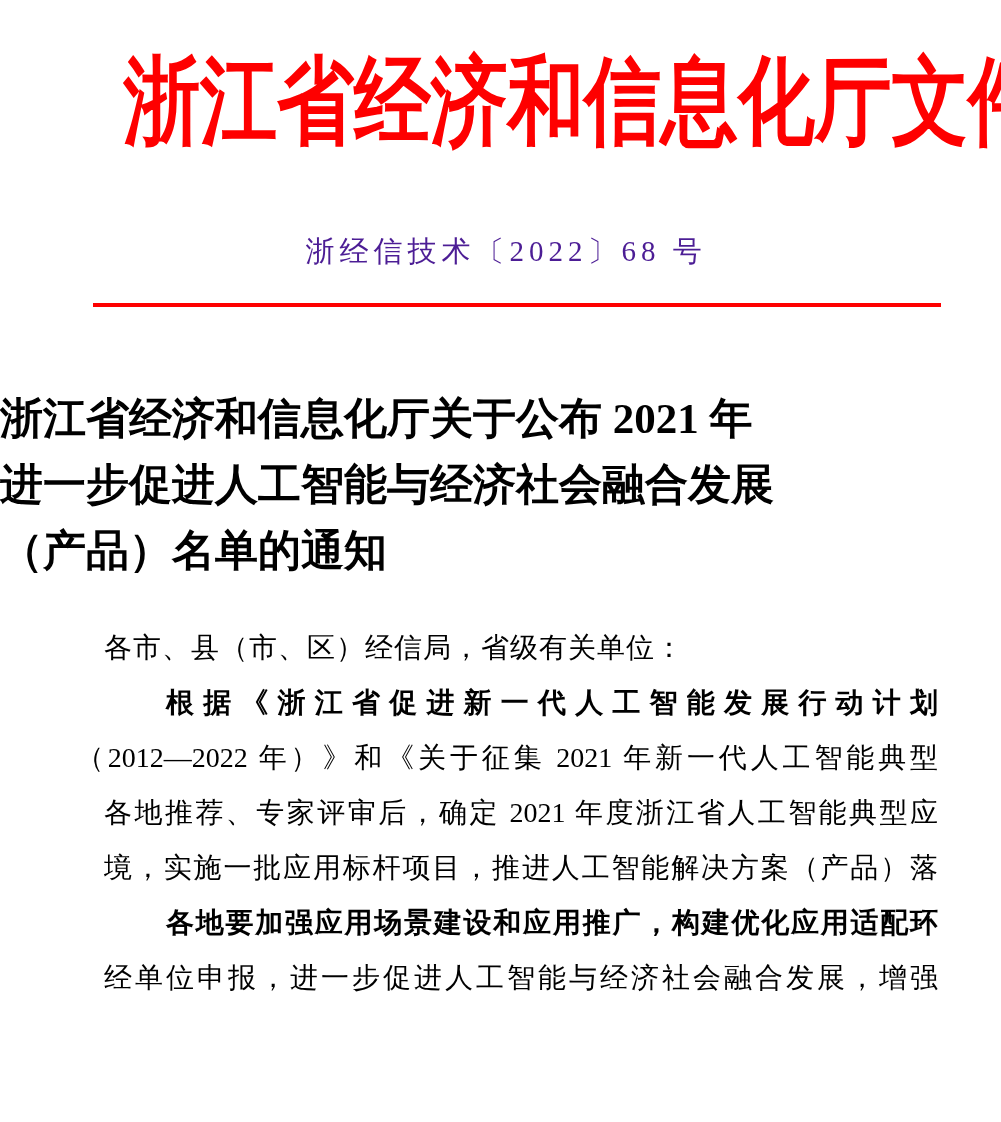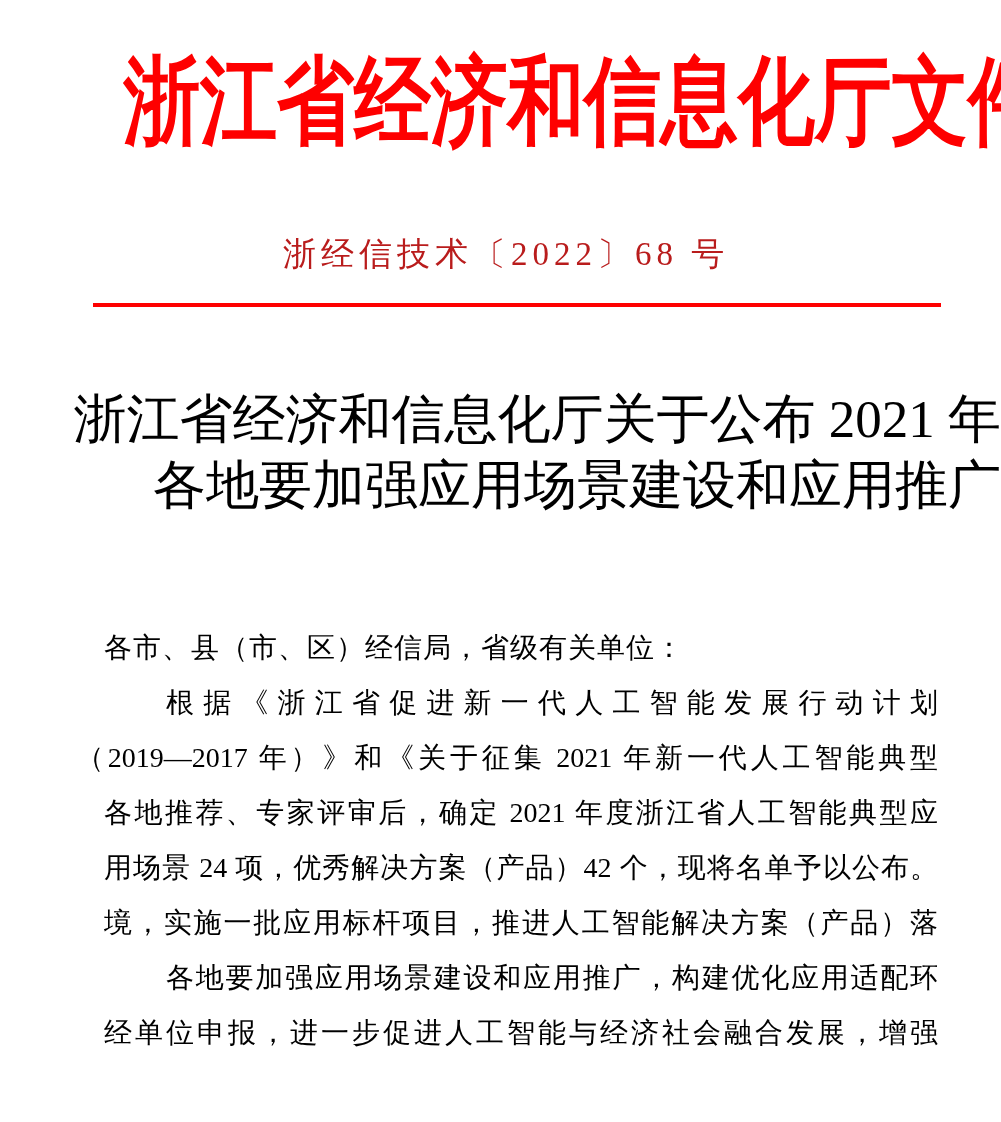--- a/index.html
+++ b/index.html
@@ -27,39 +27,39 @@
     white-space: nowrap;
     transform: scaleX(0.80);
     transform-origin: center;
     letter-spacing: 0px;
   }
   
   .doc-number {
     position: absolute;
     top: 232px; left: 11px; right: 0;
     text-align: center;
-    font-size: 33px;
+    font-size: 29px;
     letter-spacing: 5px;
-    color: #b91c1c;
+    color: #4c1d95;
     white-space: nowrap;
   }
   
   .red-divider {
     position: absolute;
     top: 303px; left: 93px;
     width: 848px; height: 4px;
     background: #fe0000;
   }
   
   .doc-title {
     position: absolute;
     top: 386px; left: 0; right: 0;
-    text-align: right;
-    font-weight: normal;
-    font-size: 53px;
+    text-align: left;
+    font-weight: bold;
+    font-size: 43px;
     line-height: 66px;
     color: #000000;
   }
   .doc-title .t-line { display: block; white-space: nowrap; }
   
   .body-text {
     position: absolute;
     top: 620px; left: 104px;
     width: 834px;
     font-size: 28px;
@@ -72,48 +72,48 @@
     text-align-last: justify;
     overflow: visible;
     white-space: normal;
   }
   .line.no-stretch {
     text-align: left;
     text-align-last: left;
     letter-spacing: 1px;
     white-space: nowrap;
   }
-  .line.indent { text-indent: 62px; }
+  .line.indent { text-indent: 62px; font-weight: bold; }
   .line.hang { text-indent: -28px; }
 </style>
 </head>
 <body>
 
 <div class="page">
 
   <div class="masthead">浙江省经济和信息化厅文件</div>
 
   <div class="doc-number">浙经信技术〔2022〕68 号</div>
 
   <div class="red-divider"></div>
 
   <div class="doc-title">
     <span class="t-line">浙江省经济和信息化厅关于公布 2021 年</span>
-    <span class="t-line">各地要加强应用场景建设和应用推广</span>
+    <span class="t-line">进一步促进人工智能与经济社会融合发展</span>
+    <span class="t-line">（产品）名单的通知</span>
   </div>
 
   <div class="body-text">
 
     <div class="line no-stretch">各市、县（市、区）经信局，省级有关单位：</div>
 
     <div>
       <div class="line indent">根据《浙江省促进新一代人工智能发展行动计划</div>
-      <div class="line hang">（2019—2017 年）》和《关于征集 2021 年新一代人工智能典型</div>
+      <div class="line hang">（2012—2022 年）》和《关于征集 2021 年新一代人工智能典型</div>
       <div class="line">各地推荐、专家评审后，确定 2021 年度浙江省人工智能典型应</div>
-      <div class="line">用场景 24 项，优秀解决方案（产品）42 个，现将名单予以公布。</div>
     </div>
 
     <div>
       <div class="line">境，实施一批应用标杆项目，推进人工智能解决方案（产品）落</div>
       <div class="line indent">各地要加强应用场景建设和应用推广，构建优化应用适配环</div>
       <div class="line">经单位申报，进一步促进人工智能与经济社会融合发展，增强</div>
     </div>
 
   </div>
 

